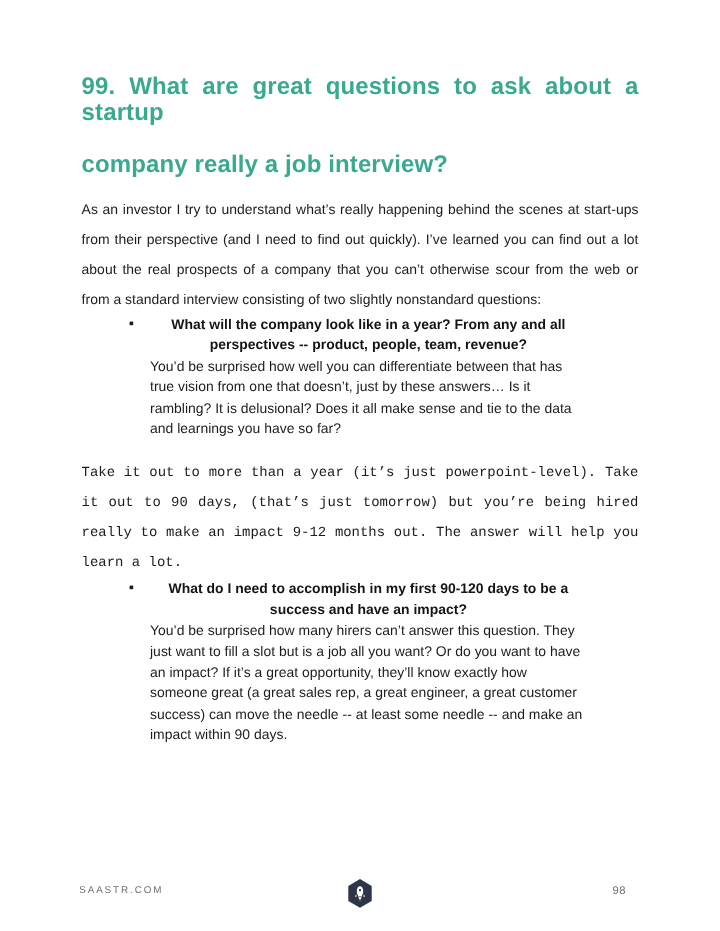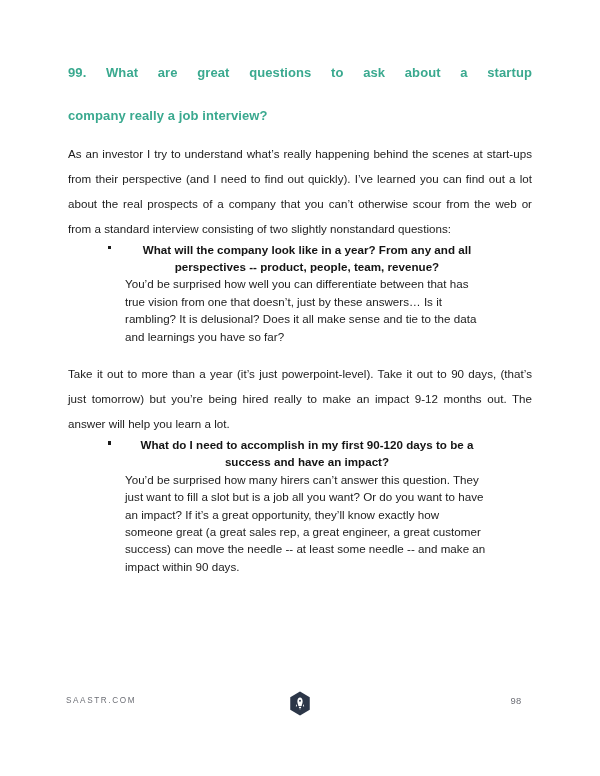--- a/index.html
+++ b/index.html
@@ -26,21 +26,21 @@
 
   .content {
     position: absolute;
     left: 68px;
     top: 62px;
     width: 464px;
   }
 
   .article-title {
     color: #3aa98f;
-    font-size: 13px;
+    font-size: 20px;
     font-weight: bold;
     line-height: 21.5px;
     text-align: justify;
     text-justify: inter-word;
     margin: 0 0 14px 0;
     letter-spacing: 0.1px;
   }
   
   .article-title .ln1 { display: block; text-align: justify; }
   .article-title .ln1::after {
@@ -92,27 +92,27 @@
     text-align: center;
   }
   .q-answer {
     display: block;
     color: #1b1b1b;
     font-size: 11.6px;
     line-height: 17.4px;
     letter-spacing: 0.02px;
   }
 
-  .mid-block { margin-bottom: 16px; }
+  .mid-block { margin-bottom: 16px; font-family: Liberation Mono, monospace; }
 
   
   .footer {
     position: absolute;
     left: 0;
-    top: 691px;
+    top: 732px;
     width: 600px;
     height: 28px;
   }
   .footer-brand {
     position: absolute;
     left: 66px;
     top: 5px;
     font-size: 8.2px;
     letter-spacing: 1.6px;
     color: #6d6f76;

